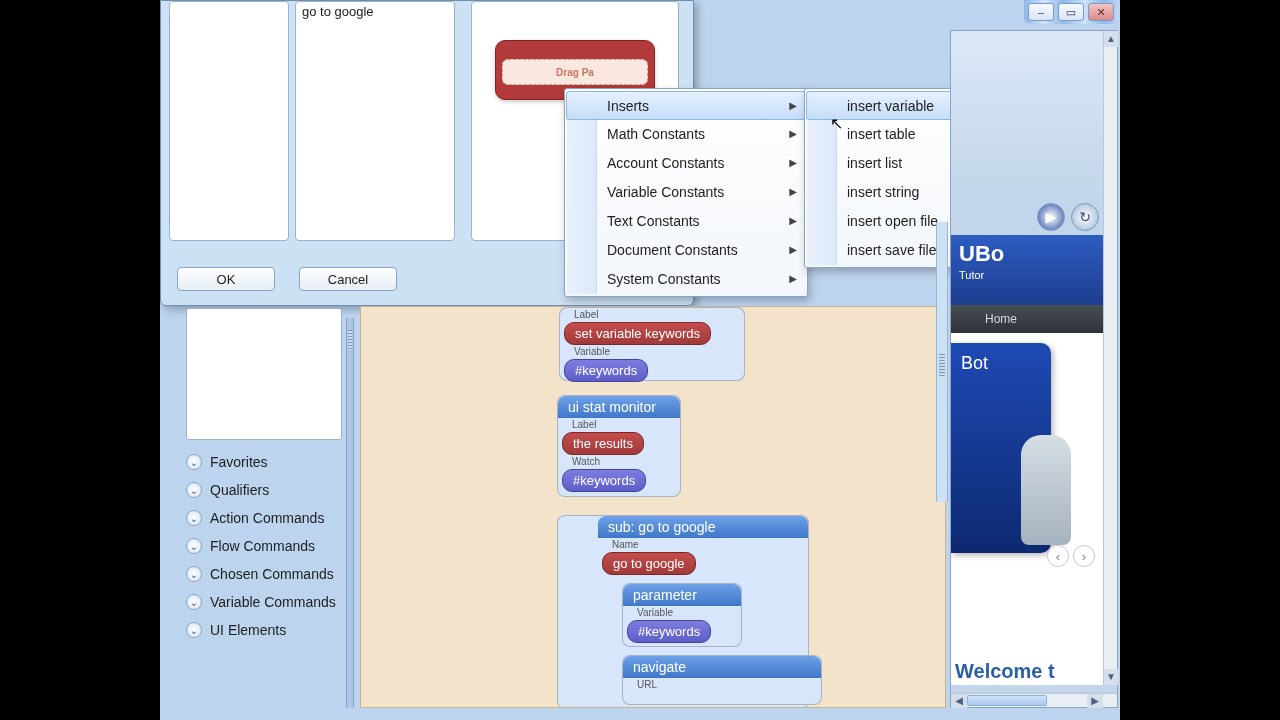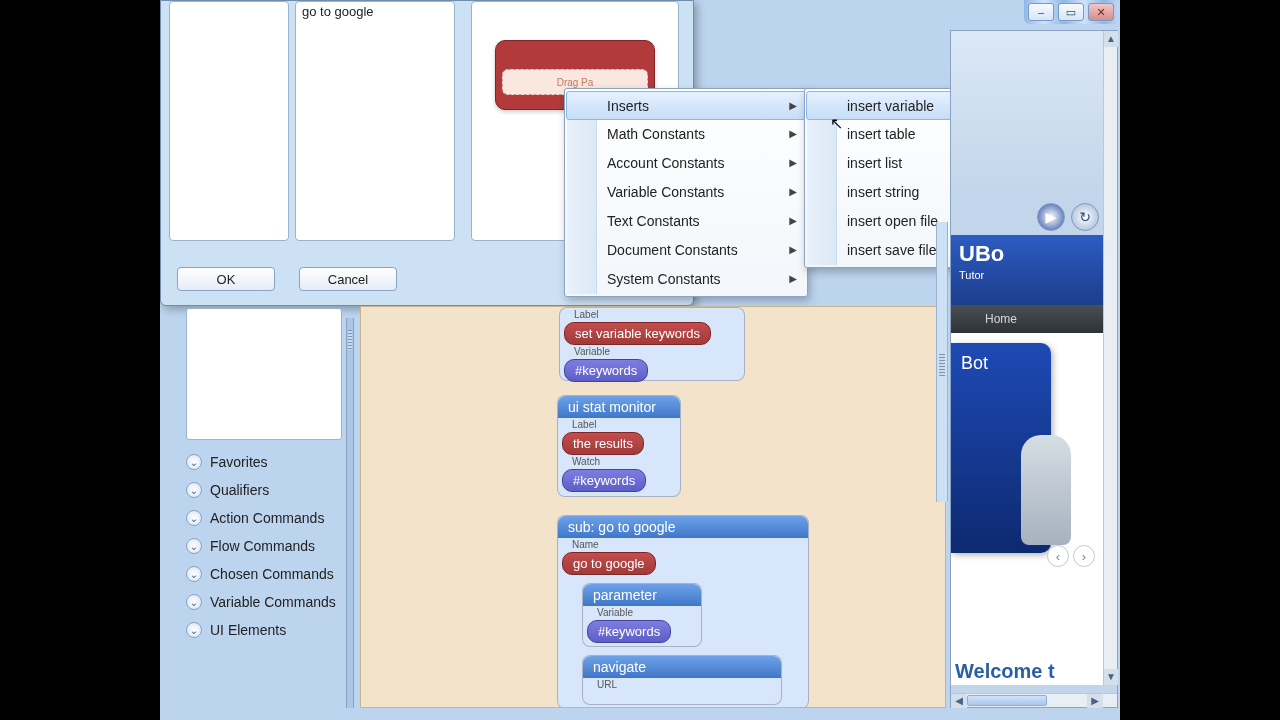--- a/index.html
+++ b/index.html
@@ -11,21 +11,21 @@
   .winbtn { width:26px; height:18px; background:linear-gradient(#f6faff,#d7e6f5); border:1px solid #7a9ac4; border-radius:3px; display:flex; align-items:center; justify-content:center; font-size:11px; color:#3a4c66; cursor:default; }
   .winbtn.close { background:linear-gradient(#f3c5c5,#d98b8b); color:#6b2a2a; }
   
   
   .dialog { position:absolute; left:0; top:0; width:534px; height:306px; background:#cde1f4; border:1px solid #6f8dad; border-radius:0 0 6px 6px; box-shadow:3px 3px 8px rgba(0,0,0,.3); }
   .dialog .listbox { position:absolute; background:#fff; border:1px solid #9ab3cf; border-radius:4px; overflow:hidden; }
   .dialog .lb1 { left:8px; top:0; width:120px; height:240px; }
   .dialog .lb2 { left:134px; top:0; width:160px; height:240px; font-size:13px; color:#222; padding:2px 6px; }
   .dialog .lb3 { left:310px; top:0; width:208px; height:240px; display:flex; flex-direction:column; align-items:center; padding-top:38px; }
   .dialog .dragcard { width:160px; background:#b33a3a; border-radius:10px; padding:10px 6px 14px; border:1px solid #7e2626; box-shadow:0 2px 4px rgba(0,0,0,.2); }
-  .dialog .dragcard .slot { margin-top:18px; height:26px; background:#f9e7e0; border:1px dashed #d19a87; border-radius:6px; display:flex; align-items:center; justify-content:center; font-size:10px; color:#c57a5e; }
+  .dialog .dragcard .slot { margin-top:8px; height:26px; background:#f9e7e0; border:1px dashed #d19a87; border-radius:6px; display:flex; align-items:center; justify-content:center; font-size:10px; color:#c57a5e;font-weight:bold; }
   .dialog .btnrow { position:absolute; left:16px; bottom:14px; display:flex; gap:24px; }
   .dlgbtn { width:98px; height:24px; background:linear-gradient(#fefefe,#e6edf5); border:1px solid #8aa3c2; border-radius:4px; font-size:13px; color:#222; }
   
   
   .menu { position:absolute; background:linear-gradient(#fefefe,#f3f7fb); border:1px solid #8aa3c2; border-radius:3px; box-shadow:2px 4px 8px rgba(0,0,0,.25); padding:3px 2px; }
   .menu.main { left:404px; top:88px; width:244px; }
   .menu.sub  { left:644px; top:88px; width:210px; }
   .menu .gutter { position:absolute; left:2px; top:2px; bottom:2px; width:30px; background:linear-gradient(90deg,#e9f1fb,#dbe8f7); border-right:1px solid #cad9eb; }
   .mi { position:relative; height:29px; display:flex; align-items:center; padding-left:40px; font-size:14px; color:#222; cursor:default; }
   .mi .arrow { position:absolute; right:8px; font-size:10px; color:#444; }
@@ -206,21 +206,21 @@
     </div>
 
     <div class="node" style="left:196px; top:88px; width:124px; height:102px; padding-bottom:12px;">
       <span class="hdr">ui stat monitor</span>
       <div class="field">Label</div>
       <span class="pill red">the results</span>
       <div class="field">Watch</div>
       <span class="pill purple">#keywords</span>
     </div>
 
-    <div class="node" style="left:196px; top:208px; width:252px; height:194px; padding-bottom:8px;">
+    <div class="node" style="left:196px; top:208px; width:252px; height:194px; padding-bottom:8px;padding-left:40px;">
       <span class="hdr">sub: go to google</span>
       <div class="field">Name</div>
       <span class="pill red">go to google</span>
 
       <div class="node" style="position:relative; margin:8px 0 0 24px; width:120px; height:64px;">
         <span class="hdr">parameter</span>
         <div class="field">Variable</div>
         <span class="pill purple">#keywords</span>
       </div>
       <div class="node" style="position:relative; margin:8px 0 0 24px; width:200px; height:50px;">

